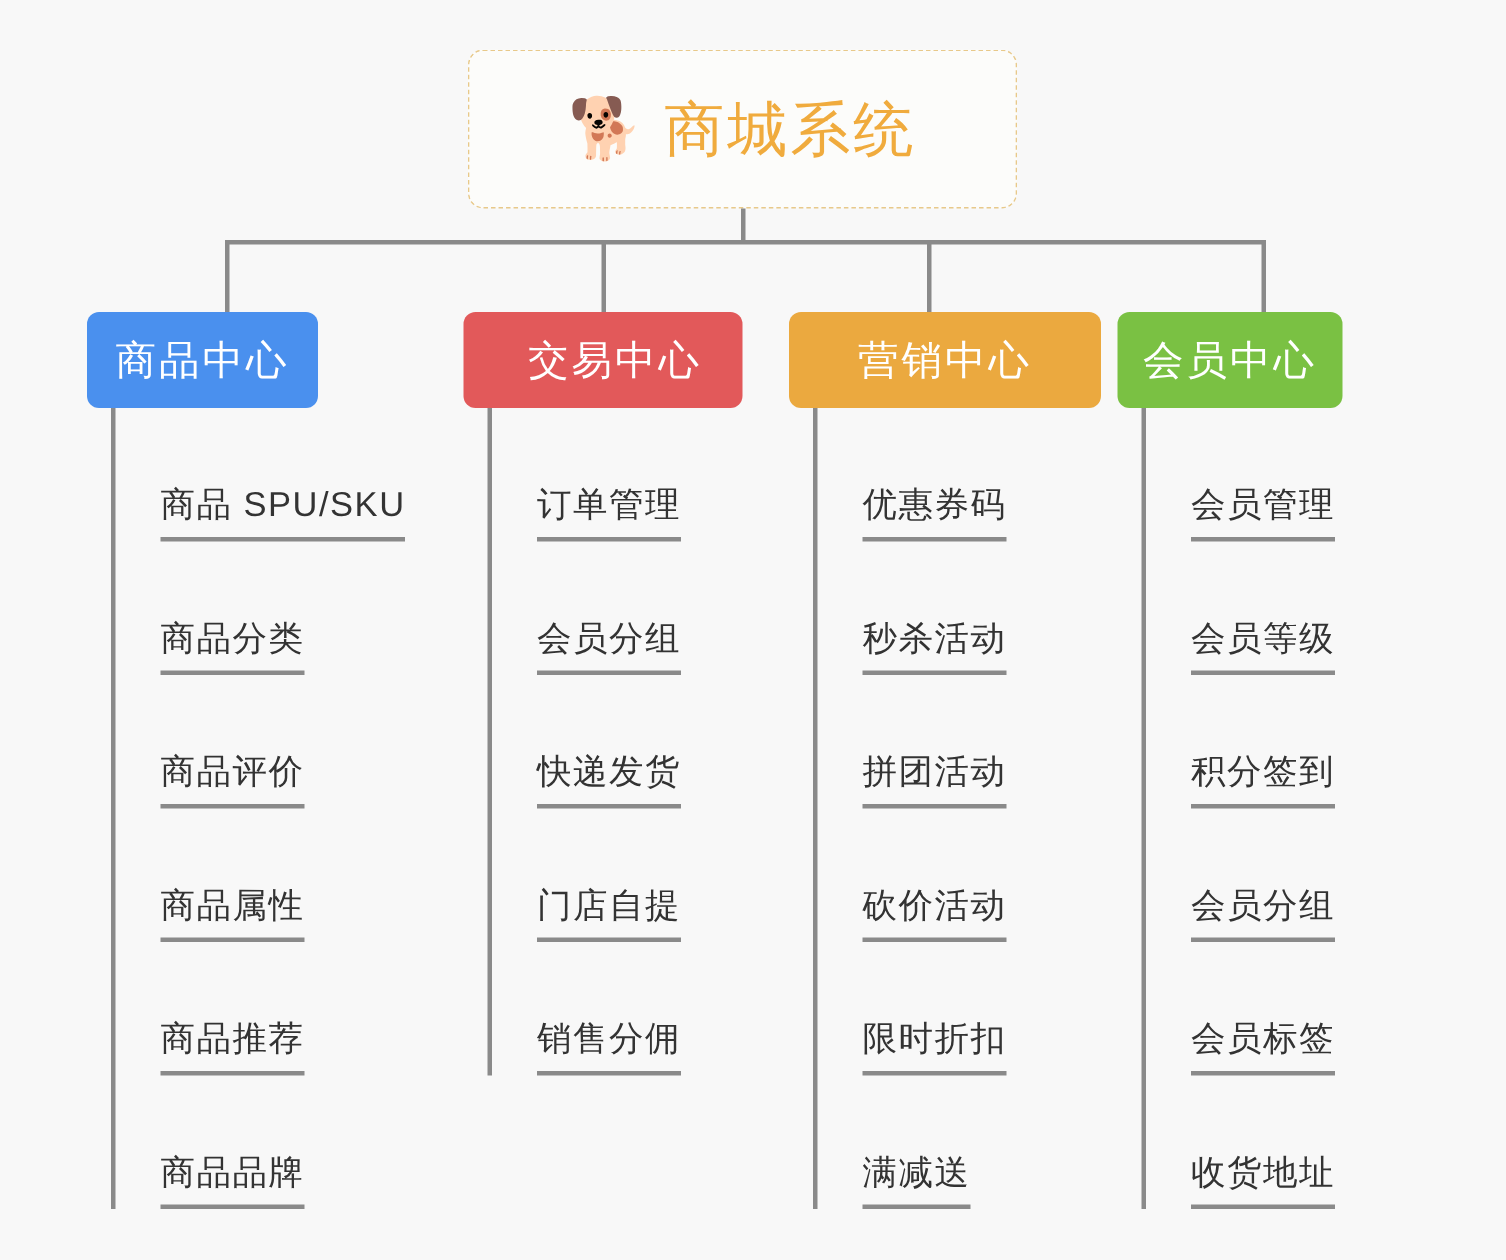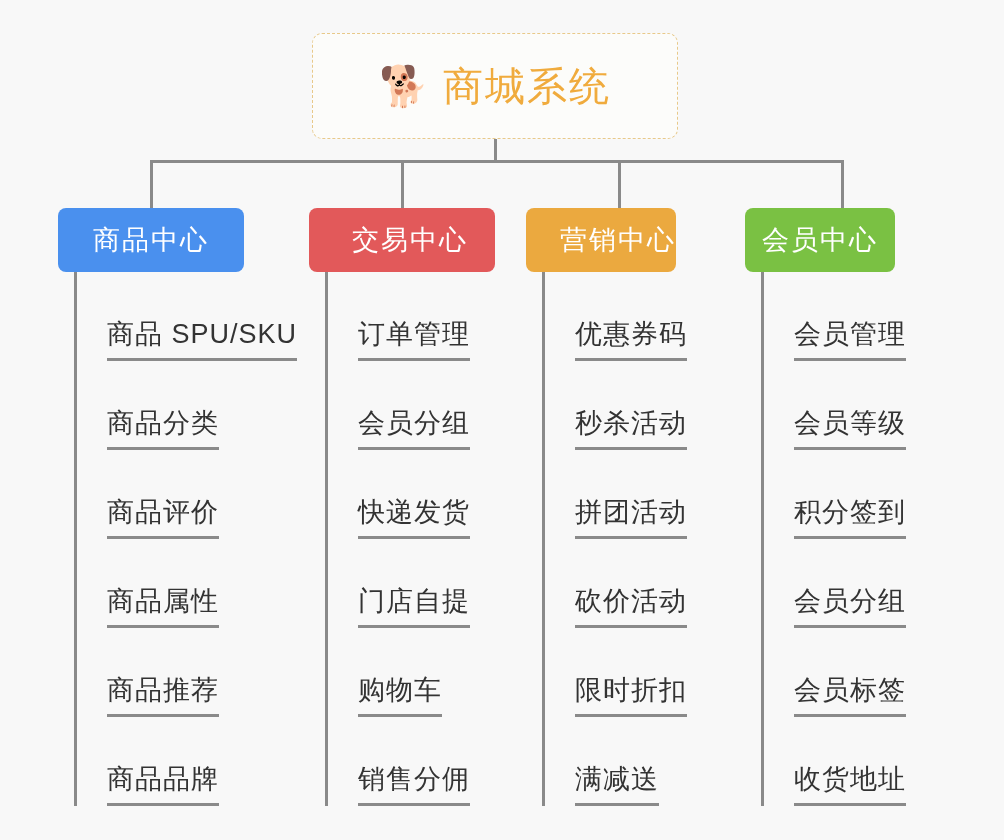--- a/index.html
+++ b/index.html
@@ -84,36 +84,36 @@
     position: relative;
     height: 89px;
     display: flex;
     align-items: flex-end;
     box-sizing: border-box;
   }
   .leaf-label {
     display: inline-block;
     margin-left: 30px;
     padding-bottom: 6px;
-    font-size: 27px;
+    font-size: 23px;
     color: #333333;
     white-space: nowrap;
     border-bottom: 3px solid #8a8a8a;
     letter-spacing: 1px;
   }
 
   
   .col-0 { left: 58px; }
   .col-1 { left: 309px; }
   .col-2 { left: 526px; }
   .col-3 { left: 745px; }
 
-  .col-0 .cat-header { width: 186px; }
+  .col-0 .cat-header { width: 154px; }
   .col-1 .cat-header { width: 186px; padding-left: 16px; }
-  .col-2 .cat-header { width: 150px; justify-content: flex-end; }
+  .col-2 .cat-header { width: 208px; }
   .col-3 .cat-header { width: 150px; }
 </style>
 </head>
 <body style="background: rgb(248, 248, 248);">
 
 <div id="mindmap">
 
   <div class="root-node" style="border-color: rgb(232, 201, 138);">
     <span class="root-emoji">🐕</span>
     <span class="root-title" style="color: rgb(240, 171, 61); font-family: Liberation Mono, monospace;">商城系统</span>
@@ -165,23 +165,20 @@
       <div class="leaf">
           <span class="leaf-label">会员分组</span>
         </div>
       <div class="leaf">
           <span class="leaf-label">快递发货</span>
         </div>
       <div class="leaf">
           <span class="leaf-label">门店自提</span>
         </div>
       <div class="leaf">
-          <span class="leaf-label">购物车</span>
-        </div>
-      <div class="leaf">
           <span class="leaf-label">销售分佣</span>
         </div>
     </div>
   </div>
 
   <div class="column col-2">
     <div class="cat-header" style="background: rgb(235, 169, 63);">
       <span>营销中心</span>
     </div>
     <div class="branch">

